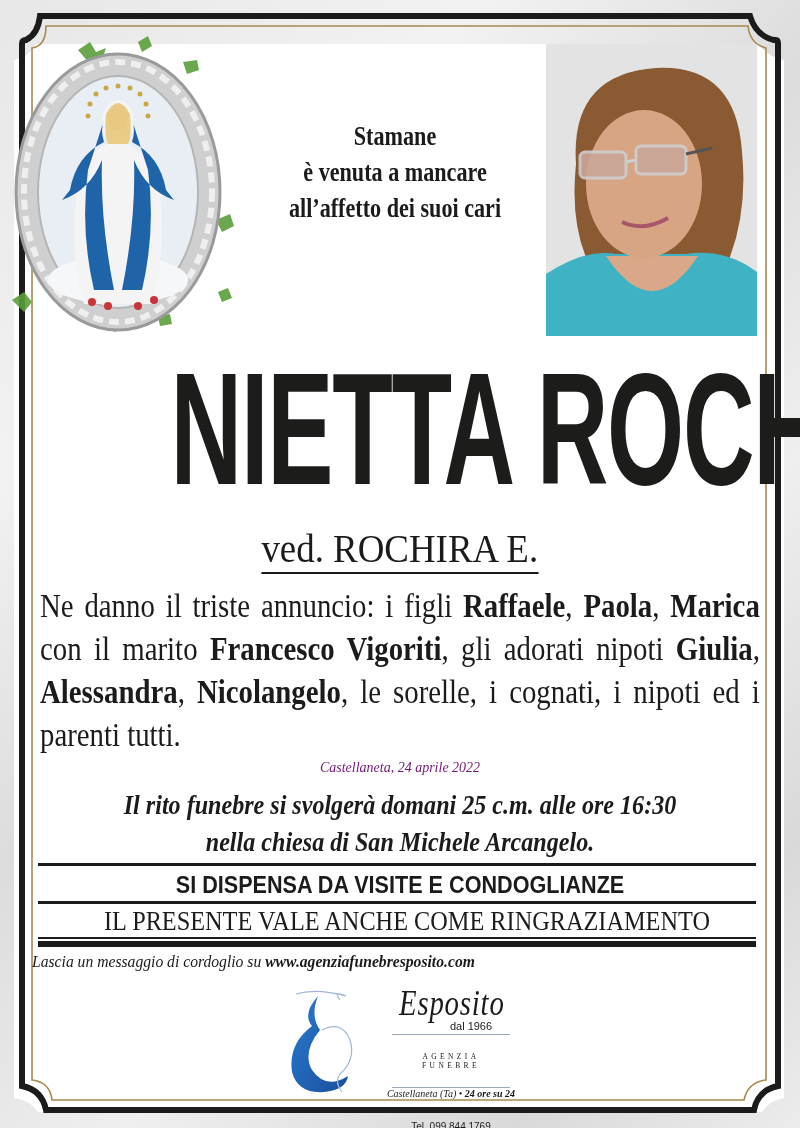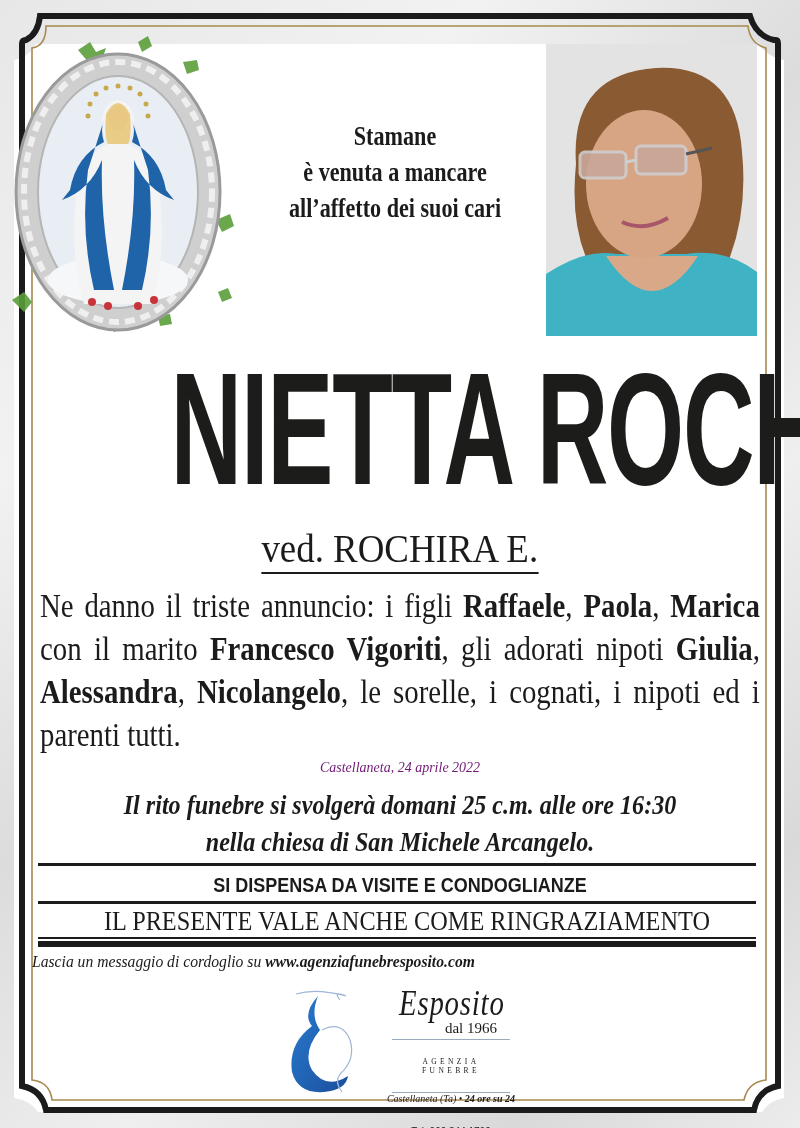--- a/index.html
+++ b/index.html
@@ -46,39 +46,39 @@
     font-style:italic; font-size:14px; color:#701a75;
   }
   .funeral {
     left:0; top:786px; width:800px; text-align:center;
     font-style:italic; font-weight:bold; font-size:28px; line-height:37px;
   }
   .funeral div { transform:scaleX(0.86); }
   .rule { left:38px; width:718px; background:#1b1b1b; }
   .no-visits {
     left:0; top:870px; width:800px; text-align:center;
-    font-family:"Liberation Sans", sans-serif; font-weight:bold; font-size:20px; line-height:30px;
+    font-family:"Liberation Sans", sans-serif; font-weight:bold; font-size:24px; line-height:30px;
   }
   .no-visits div { transform:scaleX(0.9); }
   .thanks {
     left:7px; top:905px; width:800px; text-align:center;
     font-size:27px; line-height:32px;
   }
   .thanks div { transform:scaleX(0.9); }
   .message {
     left:0; top:952px; width:800px; text-align:left; font-style:italic; font-size:17px;
   }
   .message div { transform:scaleX(0.92); }
   .message b { font-weight:bold; }
 
   
   .logo-mark { left:288px; top:986px; width:74px; height:110px; }
   .logo-text { left:386px; top:984px; width:130px; text-align:center; }
   .brand { font-family:"Liberation Serif", serif; font-style:italic; font-size:36px; line-height:38px; letter-spacing:1px; transform:scaleX(0.8); }
-  .since { font-family:Liberation Serif, serif; font-size:15px; margin-top:-2px; margin-left:40px; }
+  .since { font-family:Liberation Sans, sans-serif; font-size:11px; margin-top:-2px; margin-left:40px; }
   .agency { font-family:"Liberation Serif", serif; font-size:7.5px; letter-spacing:3.4px; border-top:1px solid #9ab; border-bottom:1px solid #9ab; margin:2px 6px 0 6px; padding:17px 0; }
   .loc { font-family:Liberation Serif, serif; font-style:italic; font-size:10px; }
   .loc b { font-weight:bold; }
   .tel { font-family:"Liberation Sans", sans-serif; font-weight:normal; font-size:10px; margin-top:22px; }
   .mobiles { font-family:"Liberation Sans", sans-serif; font-weight:bold; font-size:7px; margin-top:1px; }
 </style>
 </head>
 <body>
 
 <svg class="frame-svg" viewBox="0 0 800 1128">

